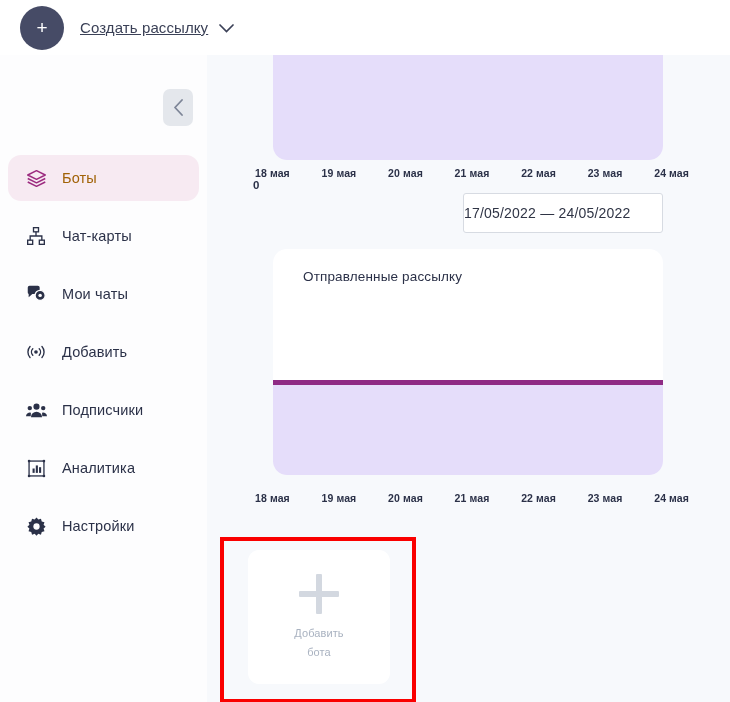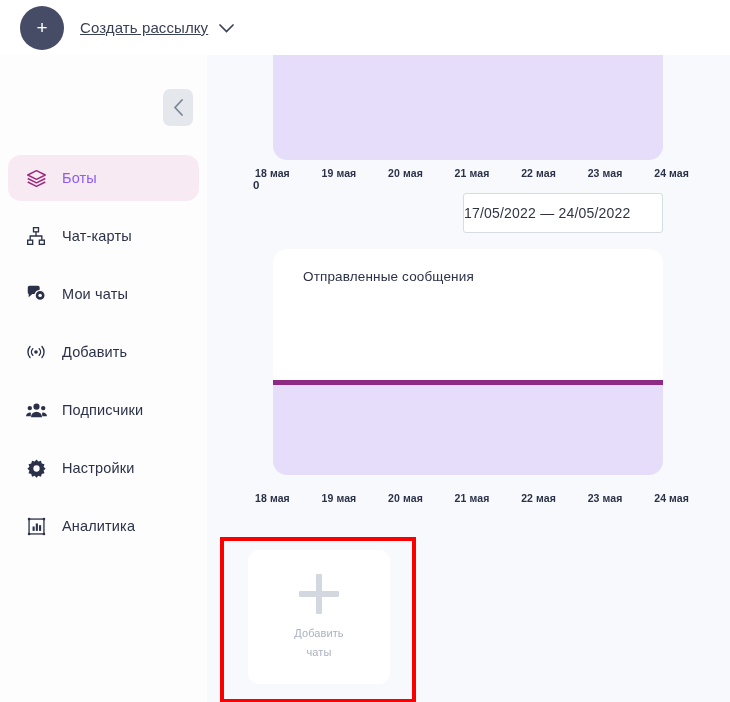--- a/index.html
+++ b/index.html
@@ -94,21 +94,21 @@
     margin: 0 8px;
     padding-left: 16px;
     border-radius: 13px;
     cursor: pointer;
     color: #2b3148;
     font-size: 14.5px;
   }
   .nav-item + .nav-item { margin-top: 12px; }
   .nav-item.active {
     background: #f7eaf2;
-    color: #8b5cf6;
+    color: #a16207;
   }
   .nav-ico {
     width: 24px; height: 24px;
     display: flex;
     align-items: center;
     justify-content: center;
     flex: 0 0 24px;
     margin-right: 14px;
   }
   .nav-label { white-space: nowrap; letter-spacing: .15px; }
@@ -310,48 +310,48 @@
           <svg width="23" height="23" viewBox="0 0 24 24">
             <circle cx="12" cy="8" r="3.2" fill="#2b3148"></circle>
             <path d="M6.2 19 a5.8 5.8 0 0 1 11.6 0 Z" fill="#2b3148"></path>
             <circle cx="5" cy="9.5" r="2.3" fill="#2b3148"></circle>
             <circle cx="19" cy="9.5" r="2.3" fill="#2b3148"></circle>
             <path d="M1 18 a4 4 0 0 1 5.2-3.6 L6 18 Z" fill="#2b3148"></path>
             <path d="M23 18 a4 4 0 0 0 -5.2-3.6 L18 18 Z" fill="#2b3148"></path>
           </svg>
         </span>
         <span class="nav-label">Подписчики</span>
-      </div>
-
-      <div class="nav-item">
-        <span class="nav-ico">
-          <svg width="21" height="21" viewBox="0 0 24 24">
-            <path d="M12 1.8 l2.1 2.3 3-1 .9 3.1 3.1.9 -1 3 2.3 2.1 -2.3 2.1 1 3 -3.1.9 -.9 3.1 -3-1 -2.1 2.3 -2.1-2.3 -3 1 -.9-3.1 -3.1-.9 1-3 -2.3-2.1 2.3-2.1 -1-3 3.1-.9 .9-3.1 3 1 Z" fill="#2b3148"></path>
-            <circle cx="12" cy="12" r="3.6" fill="#fdfdfe"></circle>
-          </svg>
-        </span>
-        <span class="nav-label">Настройки</span>
       </div>
 
       <div class="nav-item">
         <span class="nav-ico">
           <svg width="21" height="21" viewBox="0 0 24 24">
             <rect x="3.5" y="3.5" width="17" height="17" fill="none" stroke="#2b3148" stroke-width="1.5"></rect>
             <rect x="7.5" y="12" width="2.4" height="5" fill="#2b3148"></rect>
             <rect x="11.2" y="8.5" width="2.4" height="8.5" fill="#2b3148"></rect>
             <rect x="14.9" y="10.5" width="2.4" height="6.5" fill="#2b3148"></rect>
             <circle cx="3.5" cy="3.5" r="1.5" fill="#2b3148"></circle>
             <circle cx="20.5" cy="3.5" r="1.5" fill="#2b3148"></circle>
             <circle cx="3.5" cy="20.5" r="1.5" fill="#2b3148"></circle>
             <circle cx="20.5" cy="20.5" r="1.5" fill="#2b3148"></circle>
           </svg>
         </span>
         <span class="nav-label">Аналитика</span>
       </div>
 
+      <div class="nav-item">
+        <span class="nav-ico">
+          <svg width="21" height="21" viewBox="0 0 24 24">
+            <path d="M12 1.8 l2.1 2.3 3-1 .9 3.1 3.1.9 -1 3 2.3 2.1 -2.3 2.1 1 3 -3.1.9 -.9 3.1 -3-1 -2.1 2.3 -2.1-2.3 -3 1 -.9-3.1 -3.1-.9 1-3 -2.3-2.1 2.3-2.1 -1-3 3.1-.9 .9-3.1 3 1 Z" fill="#2b3148"></path>
+            <circle cx="12" cy="12" r="3.6" fill="#fdfdfe"></circle>
+          </svg>
+        </span>
+        <span class="nav-label">Настройки</span>
+      </div>
+
     </div>
   </div>
 
   <div class="collapse-btn">
     <svg width="11" height="17" viewBox="0 0 11 17">
       <path d="M9 1 L2 8.5 L9 16" fill="none" stroke="#7d8597" stroke-width="1.8" stroke-linecap="round" stroke-linejoin="round"></path>
     </svg>
   </div>
 
   <div class="main">
@@ -365,39 +365,39 @@
       <span>20 мая</span>
       <span>21 мая</span>
       <span>22 мая</span>
       <span>23 мая</span>
       <span>24 мая</span>
     </div>
 
     <div class="date-range">17/05/2022 — 24/05/2022</div>
 
     <div class="chart-card" id="chart-card-bottom">
-      <div class="chart-title">Отправленные сообщения</div>
+      <div class="chart-title">Отправленные рассылку</div>
       <div class="chart-plot" id="plot-bottom"></div>
       <div class="zero-line"></div>
     </div>
     <div class="y-zero">0</div>
 
     <div class="x-axis" id="xaxis-bottom">
       <span>18 мая</span>
       <span>19 мая</span>
       <span>20 мая</span>
       <span>21 мая</span>
       <span>22 мая</span>
       <span>23 мая</span>
       <span>24 мая</span>
     </div>
 
     <div class="highlight-box"></div>
     <div class="add-bot-card">
       <div class="add-bot-plus"></div>
       <div class="add-bot-text">
         <span>Добавить</span><br>
-        <span>чаты</span>
+        <span>бота</span>
       </div>
     </div>
 
   </div>
 </div>
 
 </body></html>

